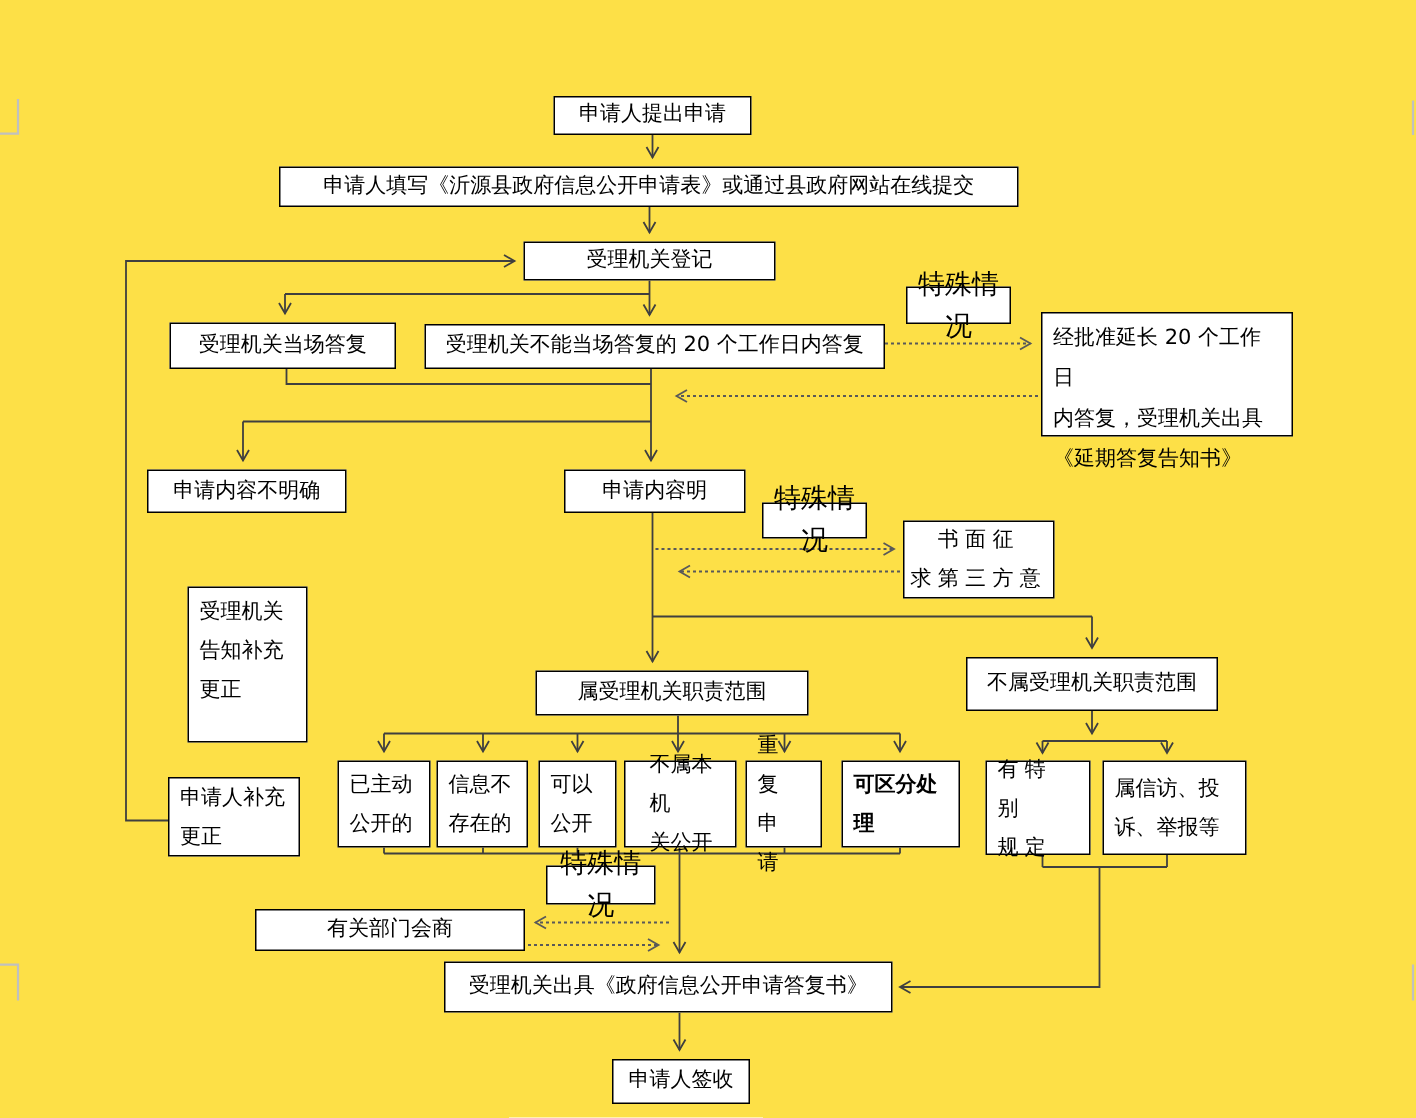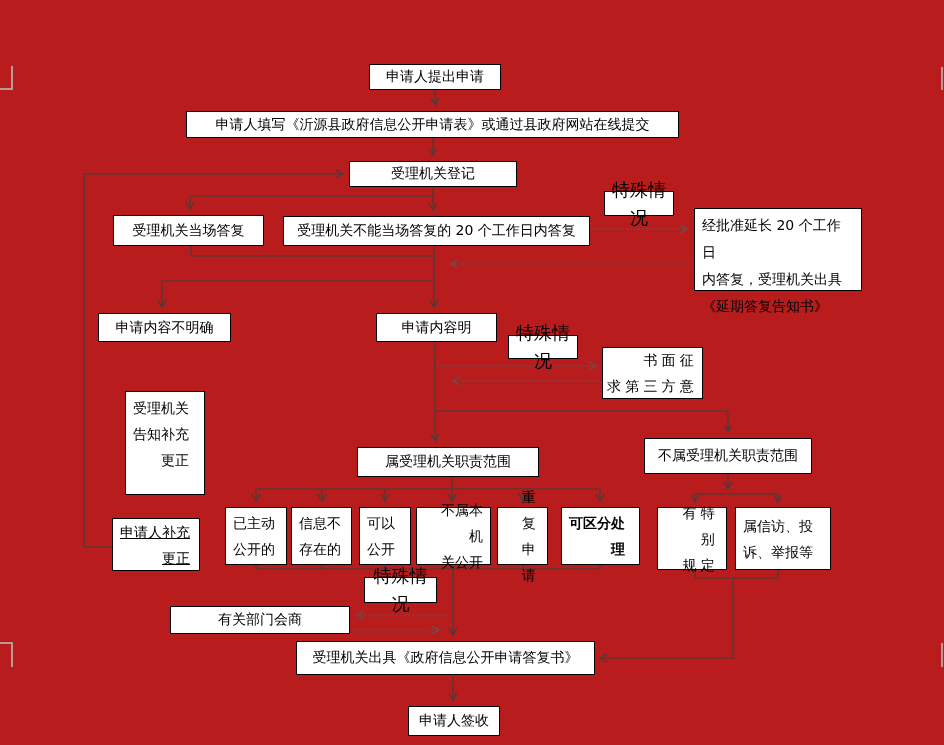--- a/index.html
+++ b/index.html
@@ -1,32 +1,32 @@
 <!DOCTYPE html>
 <html><head>
 <meta charset="utf-8">
 <style>
   html,body { margin:0; padding:0; background:#ffffff; }
   .canvas {
-    position:relative; width:944px; height:745px; background:#b91c1c;
+    position:relative; width:944px; height:745px; background:#fde047;
     font-family:"DejaVu Sans", sans-serif; color:#000; overflow:hidden;
   }
   svg.layer { position:absolute; left:0; top:0; }
   .node {
     position:absolute; box-sizing:border-box;
     border:1px solid #000; background:#fff;
     font-size:14px; line-height:1.55;
     display:flex; align-items:center; justify-content:center;
     text-align:center; white-space:pre-line;
   }
   .node.lt { justify-content:flex-start; text-align:left; padding:3px 7px; }
   .node.top { align-items:flex-start; }
   .node.small { font-size:18px; }
   .node.spaced { letter-spacing:0.30em; }
-  .node.lh26 { line-height:26px;text-align:right; }
+  .node.lh26 { line-height:26px; }
   .node.lh27 { line-height:27px; }
 </style>
 </head>
 <body>
 
 <div class="canvas">
 
   <svg class="layer" width="944" height="745" viewBox="0 0 944 745">
     <defs>
       <marker id="arw" markerWidth="12" markerHeight="12" refX="8" refY="5" orient="auto" markerUnits="userSpaceOnUse">
@@ -107,21 +107,21 @@
   <div class="node" style="left:98px;  top:313px; width:133px; height:29px;">申请内容不明确</div>
   <div class="node" style="left:376px; top:313px; width:121px; height:29px;">申请内容明</div>
   <div class="node small" style="left:508px; top:335px; width:70px; height:24px;">特殊情况</div>
   <div class="node spaced lh26" style="left:602px; top:347px; width:101px; height:52px;">书面征
 求第三方意</div>
   <div class="node lt top lh26" style="left:125px; top:391px; width:80px; height:104px;">受理机关
 告知补充
 更正</div>
   <div class="node" style="left:357px; top:447px; width:182px; height:30px;">属受理机关职责范围</div>
   <div class="node" style="left:644px; top:438px; width:168px; height:36px;">不属受理机关职责范围</div>
-  <div class="node lt lh26" style="left:112px; top:518px; width:88px; height:53px;text-decoration:underline;">申请人补充
+  <div class="node lt lh26" style="left:112px; top:518px; width:88px; height:53px;">申请人补充
 更正</div>
   <div class="node lt lh26" style="left:225px; top:507px; width:62px; height:58px;">已主动
 公开的</div>
   <div class="node lt lh26" style="left:291px; top:507px; width:61px; height:58px;">信息不
 存在的</div>
   <div class="node lt lh26" style="left:359px; top:507px; width:52px; height:58px;">可以
 公开</div>
   <div class="node lt lh26" style="left:416px; top:507px; width:75px; height:58px;padding-left:16px;">不属本机
 关公开</div>
   <div class="node lt lh26 spaced" style="left:497px; top:507px; width:51px; height:58px;">重复

